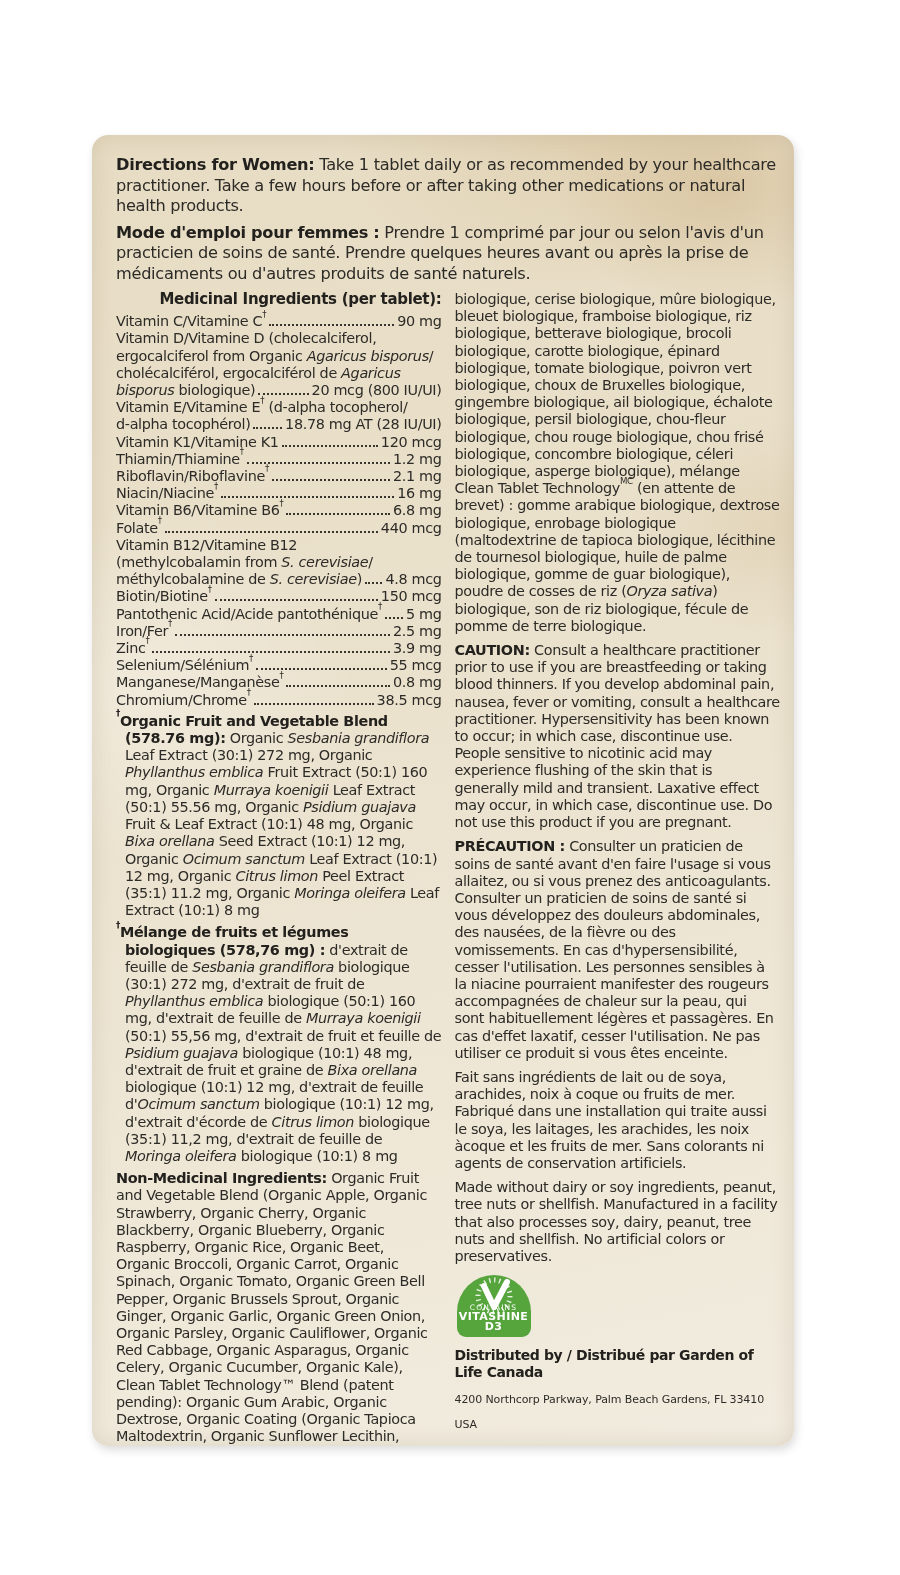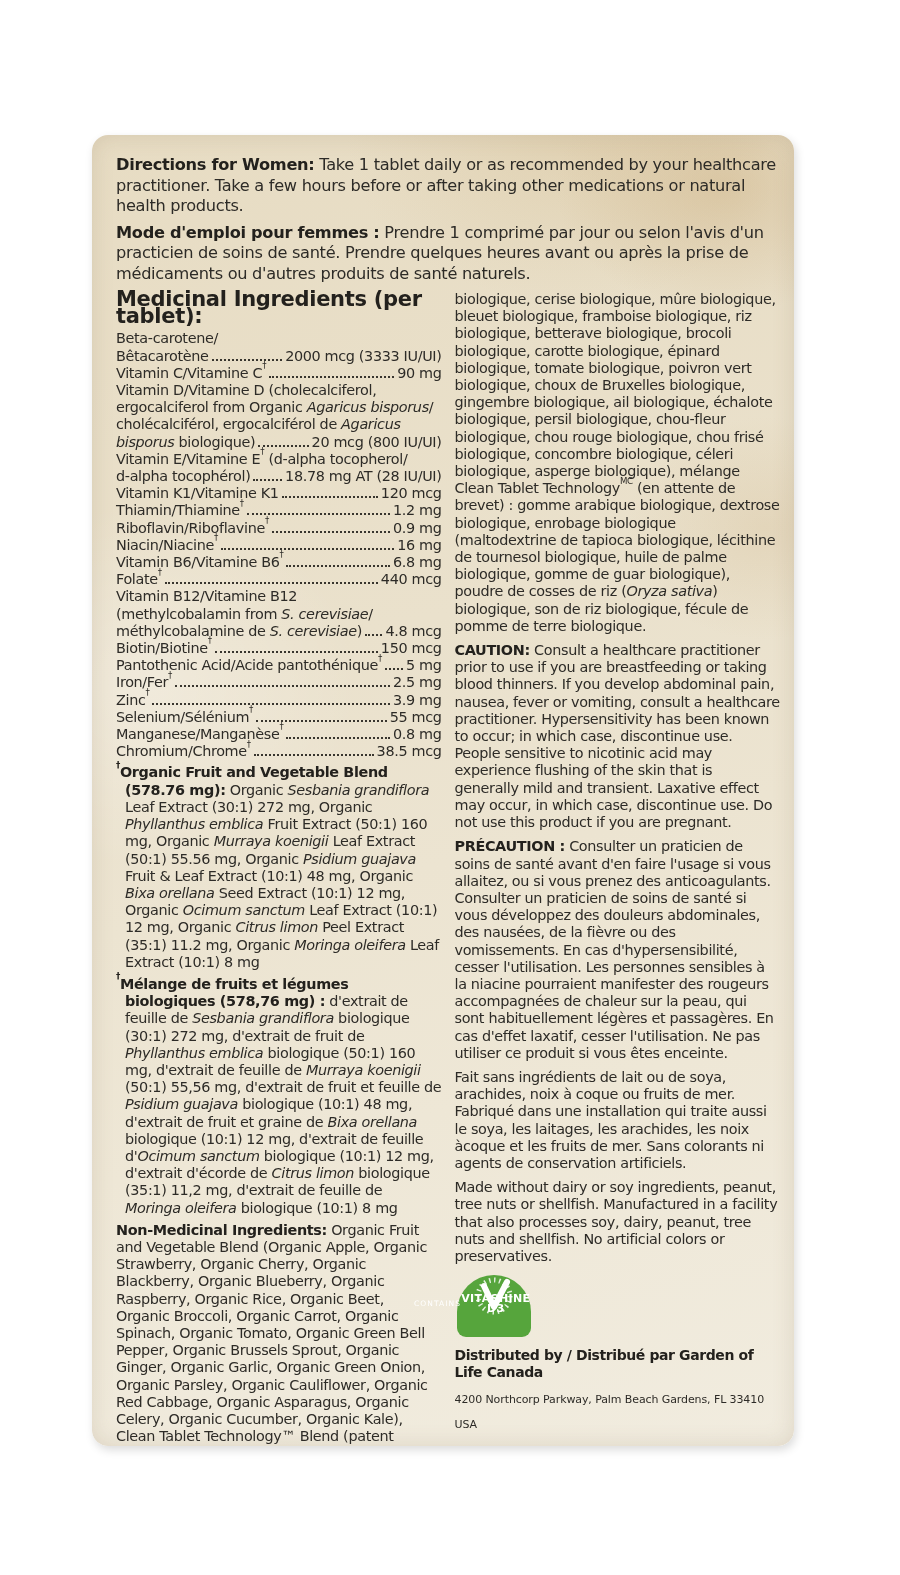--- a/index.html
+++ b/index.html
@@ -20,33 +20,33 @@
       radial-gradient(200px 160px at 96% 30%, rgba(201,172,124,.22), rgba(201,172,124,0) 70%),
       radial-gradient(300px 260px at 8% 42%, rgba(255,255,255,.30), rgba(255,255,255,0) 70%),
       linear-gradient(168deg,#e7dcc3 0%,#eae1cc 38%,#eee7d6 72%,#f1ecdf 100%);
     box-shadow: inset 0 0 22px rgba(121,96,60,.16), 2px 4px 10px rgba(0,0,0,.14);
   }
   .directions{font-size:16.2px;line-height:20.5px;letter-spacing:-0.3px;margin-bottom:7px;}
   .directions p{margin:0 0 6px 0;}
   .cols{display:flex;gap:13px;}
   .col{flex:1 1 0;font-size:14.4px;line-height:17.2px;letter-spacing:-0.35px;}
   .col p{margin:0 0 5px 0;}
-  .med-head{font-weight:700;font-size:21px;letter-spacing:-0.3px;color:#23211d;margin:0;}
+  .med-head{font-weight:700;font-size:15px;letter-spacing:-0.3px;color:#23211d;margin:0;text-align:right;}
   .ings{margin:0 0 4px 0;}
   .ing-lead{display:flex;align-items:flex-start;}
   .ing-nm{flex:0 1 auto;}
   .dots{flex:1 1 10px;min-width:8px;margin:0 3px;height:11px;border-bottom:2px dotted #38352e;}
   .ing-val{white-space:nowrap;}
   .hang{text-indent:-9px;padding-left:9px;}
   .gap-top{margin-top:7px !important;}
   
   .vita-badge{
     width:74px;height:62px;border-radius:37px 37px 9px 9px;
     margin:10px 0 10px 2px;position:relative;text-align:center;
-    display:flex;flex-direction:row;align-items:center;justify-content:flex-end;
+    display:flex;flex-direction:column;align-items:center;justify-content:flex-end;
     padding-bottom:5px;box-sizing:border-box;
   }
   .vita-svg{position:absolute;top:2px;left:5px;}
   .vita-l1{font-size:7.5px;color:#fff;letter-spacing:1.1px;line-height:8px;position:relative;}
   .vita-l2{font-size:11px;color:#fff;font-weight:700;letter-spacing:.4px;line-height:10px;position:relative;}
   .dist-head{font-weight:700;font-size:14px;letter-spacing:-0.4px;margin:0 0 3px 0;color:#23211d;}
   .addr{font-size:11px;line-height:25px;letter-spacing:-0.1px;margin:0;}
 </style>
 </head>
 <body>
@@ -56,30 +56,20 @@
   <div class="directions">
     <p><b>Directions for Women:</b> Take 1 tablet daily or as recommended by your healthcare practitioner. Take a few hours before or after taking other medications or natural health products.</p>
     <p><b>Mode d'emploi pour femmes :</b> Prendre 1 comprimé par jour ou selon l'avis d'un practicien de soins de santé. Prendre quelques heures avant ou après la prise de médicaments ou d'autres produits de santé naturels.</p>
   </div>
 
   <div class="cols">
 
     <div class="col">
       <p class="med-head">Medicinal Ingredients (per tablet):</p>
       <div class="ings">
-  <div class="ing">
-    <div class="ing-pre">
-              <div>Beta-carotene/</div>
-            </div>
-    <div class="ing-lead">
-      <span class="ing-nm">Bêtacarotène</span>
-      <span class="dots"></span>
-      <span class="ing-val">2000 mcg (3333 IU/UI)</span>
-    </div>
-  </div>
 
   <div class="ing">
 
     <div class="ing-lead">
       <span class="ing-nm">Vitamin C/Vitamine C<sup>†</sup></span>
       <span class="dots"></span>
       <span class="ing-val">90 mg</span>
     </div>
   </div>
 
@@ -123,21 +113,21 @@
       <span class="dots"></span>
       <span class="ing-val">1.2 mg</span>
     </div>
   </div>
 
   <div class="ing">
 
     <div class="ing-lead">
       <span class="ing-nm">Riboflavin/Riboflavine<sup>†</sup></span>
       <span class="dots"></span>
-      <span class="ing-val">0.9 mg</span>
+      <span class="ing-val">2.1 mg</span>
     </div>
   </div>
 
   <div class="ing">
 
     <div class="ing-lead">
       <span class="ing-nm">Niacin/Niacine<sup>†</sup></span>
       <span class="dots"></span>
       <span class="ing-val">16 mg</span>
     </div>

